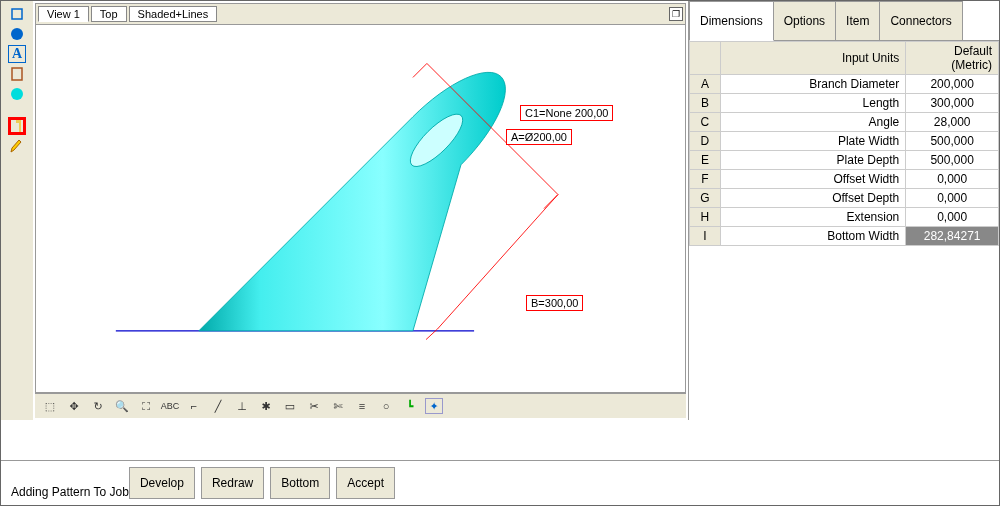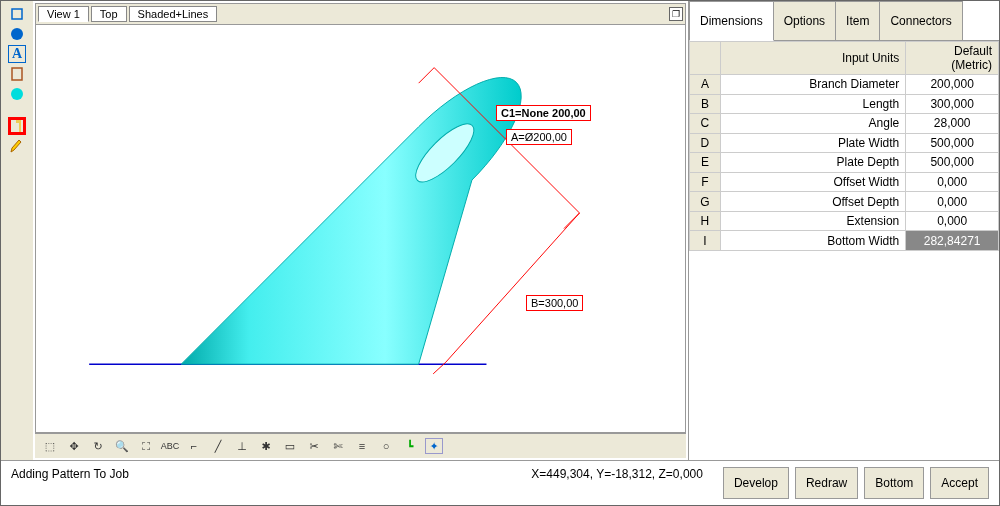--- a/index.html
+++ b/index.html
@@ -171,25 +171,26 @@
     .dim-table .col-val {
       width: 90px;
       text-align: center;
     }
     .val-selected {
       background: #888;
       color: #fff;
     }
     .status-bar {
       display: flex;
-      align-items: flex-start;
+      align-items: flex-end;
       padding: 6px 10px;
       border-top: 1px solid #999;
       background: #fff;
       font-size: 12px;
+      margin-top: 40px;
     }
     .status-left { flex: 0 0 auto; }
     .status-coords { flex: 1; text-align: right; padding-right: 20px; }
     .buttons { display: flex; gap: 6px; }
     .btn {
       padding: 8px 10px;
       font-size: 12px;
       border: 1px solid #999;
       background: #ece9d8;
       cursor: pointer;
@@ -272,21 +273,21 @@
           <path d="M 135 350 L 380 105 A 40 15 -45 0 1 435 160 L 380 350 Z" fill="url(#cyl)" stroke="#0aa" stroke-width="1"></path>
 
           <ellipse cx="407" cy="132" rx="40" ry="14" transform="rotate(-45 407 132)" fill="#cff" stroke="#0aa"></ellipse>
 
           <line x1="396" y1="44" x2="546" y2="194" stroke="red" stroke-width="1"></line>
           <line x1="396" y1="44" x2="380" y2="60" stroke="red" stroke-width="1"></line>
           <line x1="546" y1="194" x2="530" y2="210" stroke="red" stroke-width="1"></line>
           <line x1="408" y1="348" x2="395" y2="360" stroke="red" stroke-width="1"></line>
           <line x1="546" y1="194" x2="408" y2="348" stroke="red" stroke-width="1"></line>
         </svg>
-        <div class="dim-label" style="left:460px;top:80px;font-weight:bold;">C1=None 200,00</div>
+        <div class="dim-label" style="left:484px;top:80px;">C1=None 200,00</div>
         <div class="dim-label" style="left:470px;top:104px;">A=Ø200,00</div>
         <div class="dim-label" style="left:490px;top:270px;">B=300,00</div>
       </div>
       <div class="bottom-toolbar">
         <div class="bt-icon">⬚</div>
         <div class="bt-icon">✥</div>
         <div class="bt-icon">↻</div>
         <div class="bt-icon">🔍</div>
         <div class="bt-icon">⛶</div>
         <div class="bt-icon" style="font-size:9px;">ABC</div>
@@ -367,20 +368,19 @@
             <td class="col-val val-selected">282,84271</td>
           </tr>
         </tbody>
     </table>
     <div style="flex:1;"></div>
   </div>
 </div>
 
 <div class="status-bar">
   <div class="status-left">Adding Pattern To Job</div>
-  <div class="status-coords">X=449,304, Y=-18,312, Z=0,000</div>
   <div class="buttons">
     <div class="btn">Develop</div>
     <div class="btn">Redraw</div>
     <div class="btn">Bottom</div>
     <div class="btn">Accept</div>
   </div>
 </div>
 
 </body></html>

